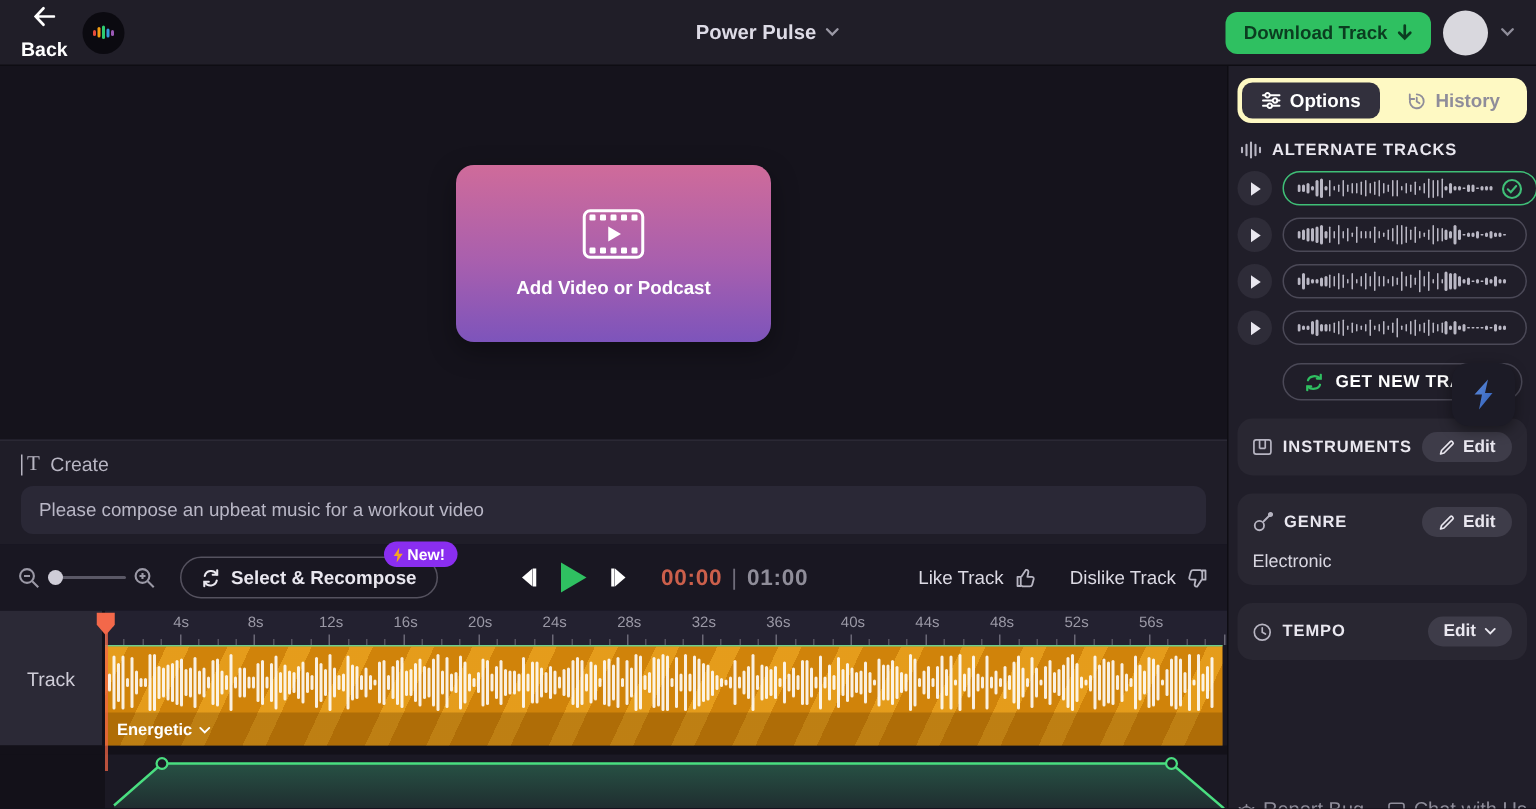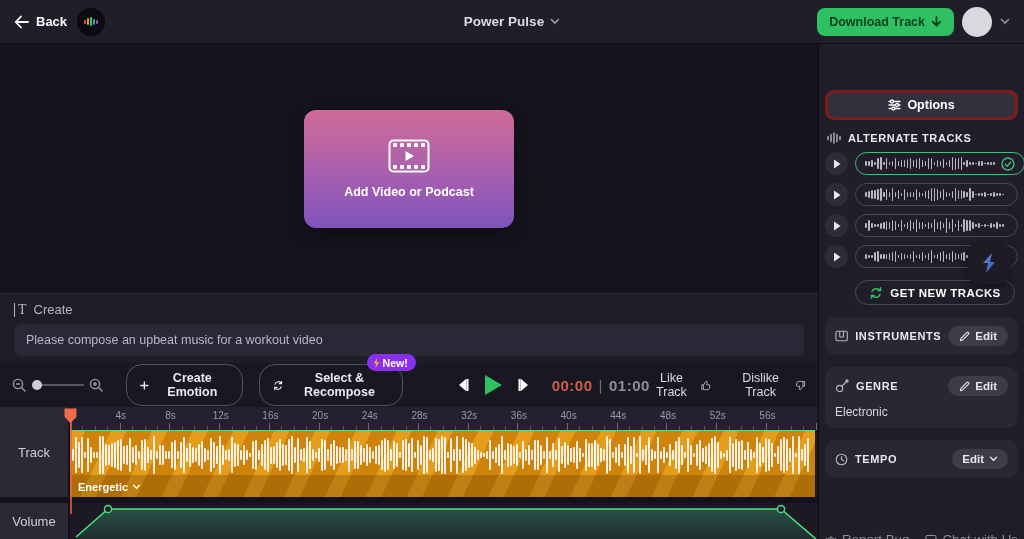--- a/index.html
+++ b/index.html
@@ -7,21 +7,21 @@
     font-family:"Liberation Sans", sans-serif; color:#e9e7ef; }
   svg { display:block; }
   button { font-family:inherit; background:none; border:none; color:inherit; cursor:pointer; }
 
   .app { width:1024px; height:539px; display:flex; flex-direction:column; }
 
   
   .topbar { height:44px; background:#201e28; display:flex; align-items:center;
     padding:0 14px; position:relative; flex:0 0 44px; border-bottom:1px solid #0e0d13; }
   .tb-left { display:flex; align-items:center; gap:10px; }
-  .back-btn { display:flex; align-items:center; gap:7px; color:#fff; font-size:13px; font-weight:700; }
+  .back-btn { display:flex; align-items:center; gap:7px; color:#fff; font-size:13px; font-weight:700;flex-direction:column; }
   .logo-circle { width:28px; height:28px; border-radius:50%; background:#0b0a10;
     display:flex; align-items:center; justify-content:center; gap:1px; }
   .logo-circle i { display:block; width:2px; border-radius:1px; }
   .tb-center { position:absolute; left:50%; transform:translateX(-50%); display:flex;
     align-items:center; gap:6px; color:#dddbe6; font-size:13.5px; font-weight:600; }
   .tb-right { margin-left:auto; display:flex; align-items:center; gap:8px; }
   .download-btn { background:#2fc061; color:#0b3d20; font-size:12.5px; font-weight:800;
     border-radius:8px; padding:7px 12px; display:flex; align-items:center; gap:6px; }
   .avatar { width:30px; height:30px; border-radius:50%; background:#d9d8de; }
   .muted-chev { color:#8f8d9a; }
@@ -87,21 +87,21 @@
   .mood-btn { position:absolute; left:8px; bottom:4px; color:#fff; font-size:11px; font-weight:600;
     display:flex; align-items:center; gap:4px; }
   .tl-gap { grid-column:1/3; grid-row:3; background:#131119; }
   .volume-row { grid-column:2; grid-row:4; position:relative; background:#1b1924; overflow:hidden; }
   .playhead { position:absolute; left:64px; top:408px; width:13px; height:110px; pointer-events:auto; }
   .ph-line { position:absolute; left:6px; top:14px; width:2px; height:92px; background:rgba(240,100,70,.75); }
 
   
   .sidebar { width:206px; background:#201e29; border-left:1px solid #0e0d13; position:relative;
     padding:8px 6px 0 6px; display:flex; flex-direction:column; }
-  .tabs { background:#7f1d1d; border-radius:9px; padding:3px; display:flex; gap:3px;margin-top:38px; }
+  .tabs { background:#fef9c3; border-radius:9px; padding:3px; display:flex; gap:3px; }
   .tab { flex:1; display:flex; align-items:center; justify-content:center; gap:6px;
     font-size:12.5px; font-weight:700; color:#8f8d9a; padding:5px 0; border-radius:7px; }
   .tab.active { background:#32303d; color:#fff; }
   .sb-header { display:flex; align-items:center; gap:7px; margin:12px 2px 8px; color:#e9e7ef;
     font-size:11px; font-weight:800; letter-spacing:.6px; }
   .alt-row { display:flex; align-items:center; gap:7px; margin-bottom:8px; }
   .play-circle { width:23px; height:23px; border-radius:50%; background:#2e2c38; flex:0 0 23px;
     display:flex; align-items:center; justify-content:center; }
   .wavebox { flex:1; height:23px; border:1px solid #4b4957; border-radius:12px; display:flex;
     align-items:center; padding:0 9px; position:relative; }
@@ -211,26 +211,20 @@
             </svg>
           <div class="zoom-slider">
               <div class="zoom-handle"></div>
             </div>
           <svg width="15" height="15" viewBox="0 0 15 15" fill="none" stroke="#9b99a6" stroke-width="1.4">
               <circle cx="6" cy="6" r="4.6"></circle>
               <path d="M9.5 9.5 L13.5 13.5 M4 6 H8 M6 4 V8"></path>
             </svg>
         </div>
 
-        <button class="outline-btn btn-create">
-          <svg width="11" height="11" viewBox="0 0 11 11" fill="none" stroke="#e9e7ef" stroke-width="1.7" stroke-linecap="round">
-              <path d="M5.5 1 V10 M1 5.5 H10"></path>
-            </svg>
-          <span>Create Emotion</span>
-        </button>
 
         <button class="outline-btn btn-recompose">
           <svg width="13" height="13" viewBox="0 0 13 13" fill="none" stroke="#e9e7ef" stroke-width="1.4" stroke-linecap="round">
               <path d="M2.5 5 A4.3 4.3 0 0 1 10.5 4 M10.5 8 A4.3 4.3 0 0 1 2.5 9"></path>
               <path d="M10.8 1.2 V4.2 H7.8 M2.2 11.8 V8.8 H5.2"></path>
             </svg>
           <span>Select &amp; Recompose</span>
           <span class="new-badge">
             <svg width="7" height="10" viewBox="0 0 7 10" fill="#f5a524">
                 <path d="M4.2 0 L0.5 5.6 H3 L2.4 10 L6.5 4.2 H3.8 Z"></path>
@@ -617,23 +611,20 @@
             <div class="shade"></div>
             <button class="mood-btn">
               <span>Energetic</span>
               <svg width="9" height="6" viewBox="0 0 10 7" fill="none" stroke="#fff" stroke-width="1.5" stroke-linecap="round">
                   <path d="M1.5 1.5 L5 5 L8.5 1.5"></path>
                 </svg>
             </button>
           </div>
         </div>
         <div class="tl-gap"></div>
-        <div class="tl-cell-volume">
-            <span>Volume</span>
-          </div>
         <div class="volume-row">
           <svg width="748" height="36" viewBox="0 0 748 36">
             <defs>
               <linearGradient id="envFill" x1="0" y1="0" x2="0" y2="1">
                 <stop offset="0" stop-color="rgba(62,190,130,0.34)"></stop>
                 <stop offset="1" stop-color="rgba(62,190,130,0.12)"></stop>
               </linearGradient>
             </defs>
             <polygon points="6,34 38,6 711,6 746,36 6,36" fill="url(#envFill)"></polygon>
             <polyline points="6,34 38,6 711,6 746,36" fill="none" stroke="#4ade80" stroke-width="1.6"></polyline>
@@ -647,20 +638,28 @@
     <aside class="sidebar">
       <div class="tabs">
         <button class="tab active">
           <svg width="13" height="12" viewBox="0 0 13 12" fill="none" stroke="#fff" stroke-width="1.3" stroke-linecap="round">
               <path d="M1 2.5 H12 M1 6 H12 M1 9.5 H12"></path>
               <circle cx="4" cy="2.5" r="1.5" fill="#32303d"></circle>
               <circle cx="9" cy="6" r="1.5" fill="#32303d"></circle>
               <circle cx="5.5" cy="9.5" r="1.5" fill="#32303d"></circle>
             </svg>
           <span>Options</span>
+        </button>
+        <button class="tab">
+          <svg width="13" height="13" viewBox="0 0 14 14" fill="none" stroke="#8f8d9a" stroke-width="1.3" stroke-linecap="round">
+              <path d="M7 2 A5 5 0 1 1 2.3 5.4"></path>
+              <path d="M2 2 V5.4 H5.2"></path>
+              <path d="M7 4.5 V7.2 L9 8.5"></path>
+            </svg>
+          <span>History</span>
         </button>
       </div>
 
       <div class="sb-header">
         <svg width="14" height="12" viewBox="0 0 14 12" stroke="#b7b5c2" stroke-width="1.4" stroke-linecap="round">
             <path d="M1 4.5 V7.5 M4 2.5 V9.5 M7 1 V11 M10 2.5 V9.5 M13 4.5 V7.5"></path>
           </svg>
         <span>ALTERNATE TRACKS</span>
       </div>
 

